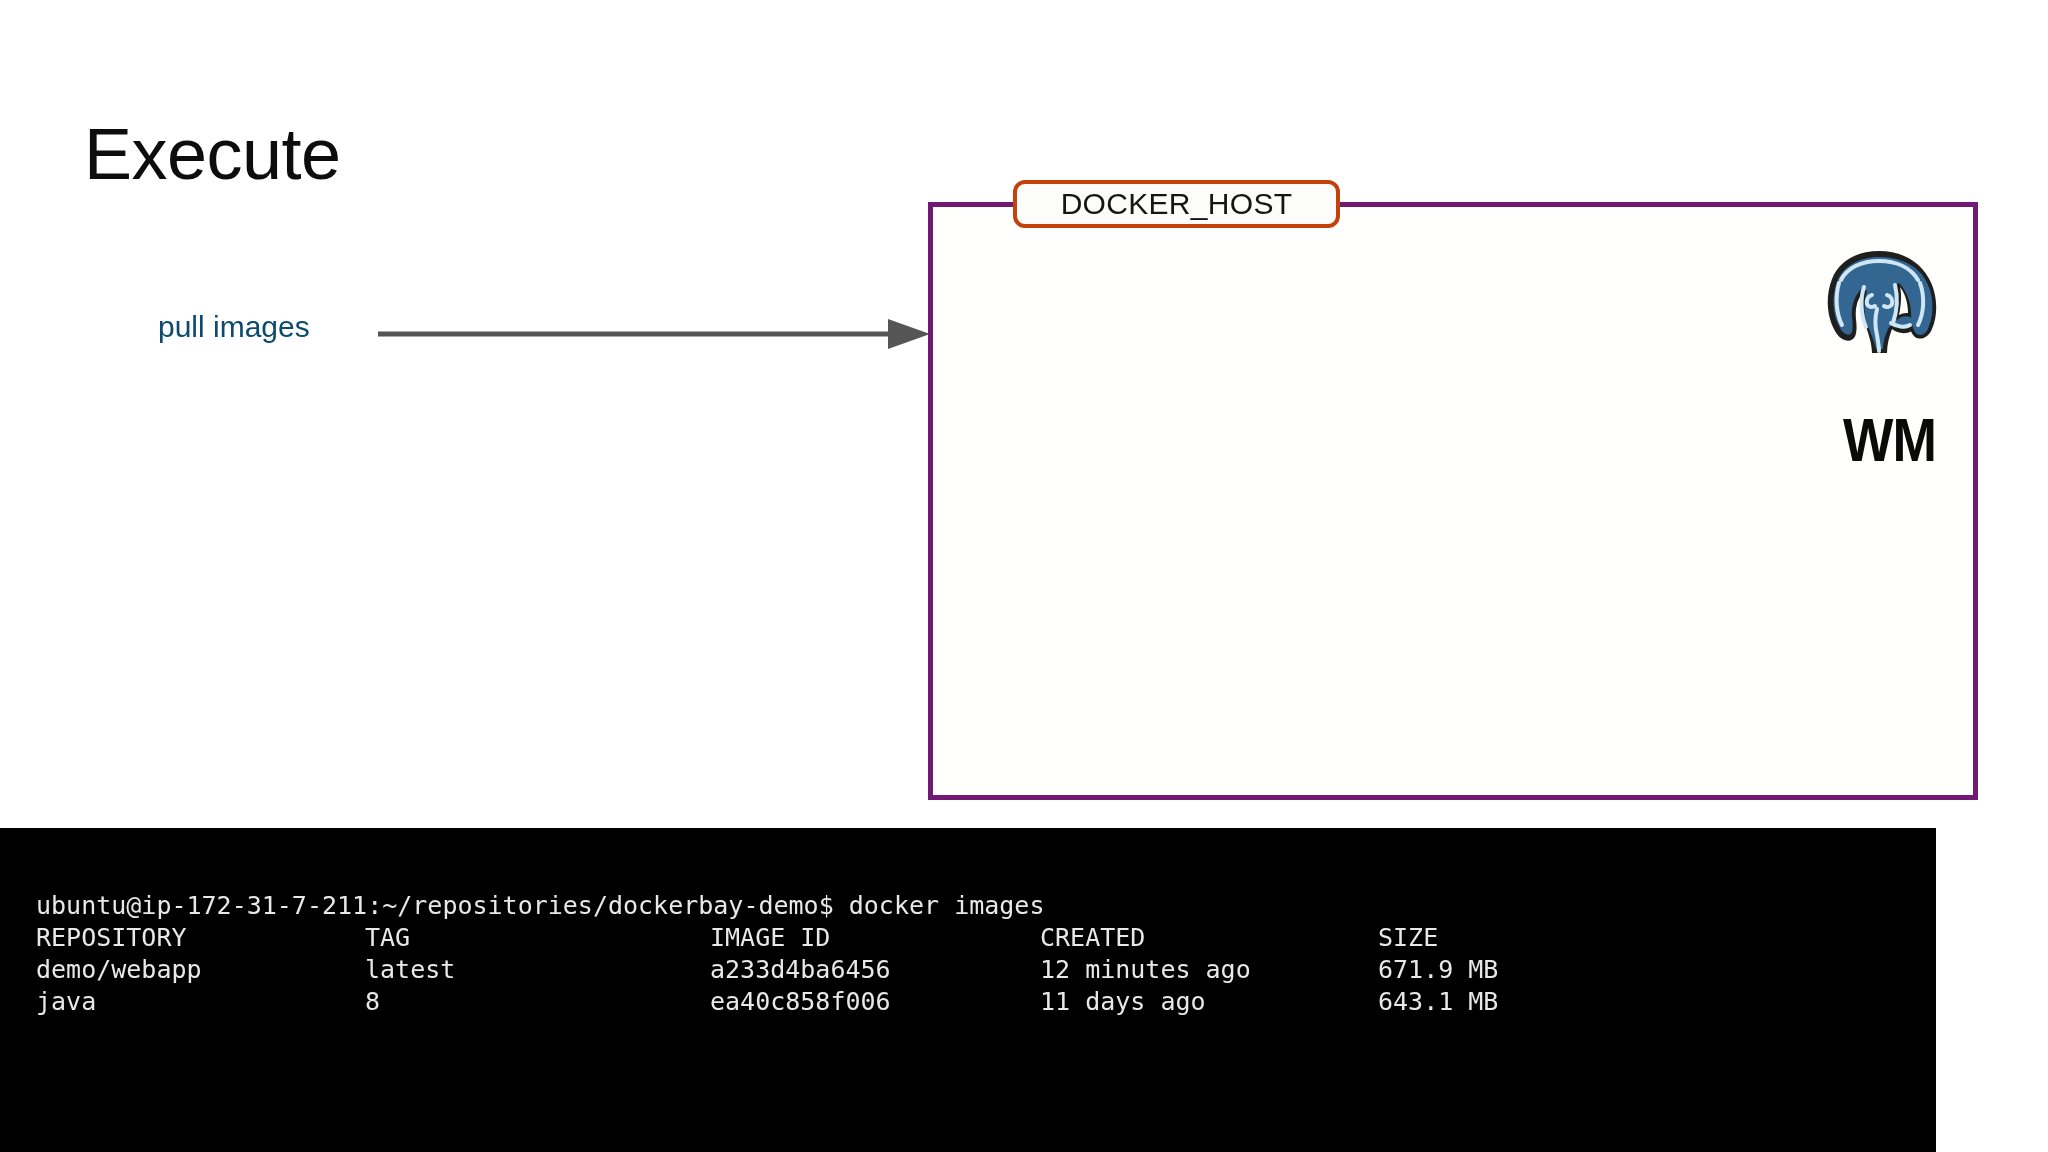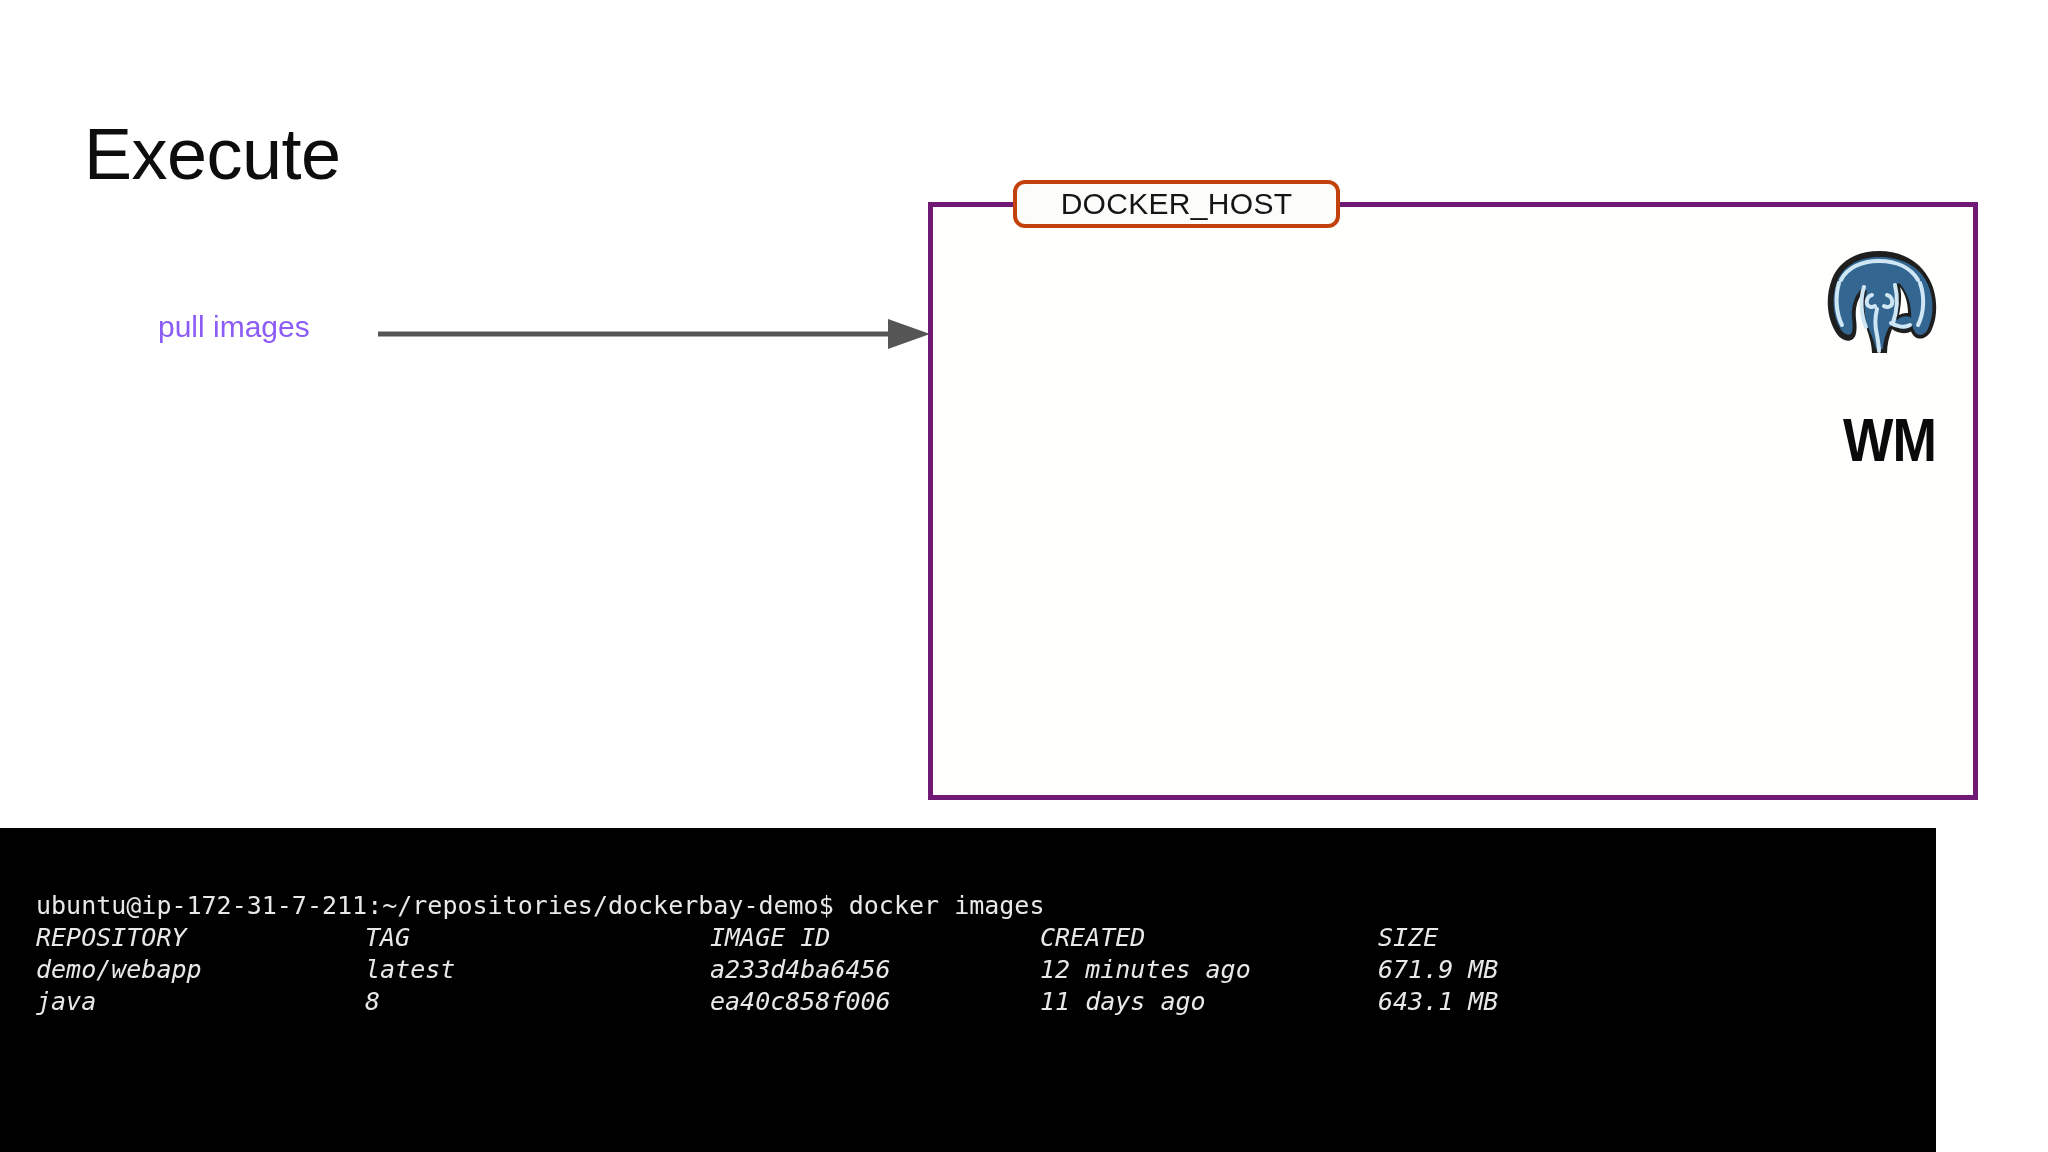--- a/index.html
+++ b/index.html
@@ -36,21 +36,21 @@
     line-height: 1;
     white-space: nowrap;
   }
 
   
   #pull-images-label {
     position: absolute;
     left: 158px;
     top: 312px;
     font-size: 30px;
-    color: #8b5cf6;
+    color: #0c4a6e;
     white-space: nowrap;
     line-height: 1;
   }
 
   #pull-arrow {
     position: absolute;
     left: 378px;
     top: 316px;
     width: 560px;
     height: 36px;
@@ -139,21 +139,20 @@
   #term-table {
     position: absolute;
     left: 0;
     top: 94px;
     width: 2048px;
   }
   .term-row {
     position: relative;
     height: 32px;
     white-space: pre;
-    font-style: italic;
   }
   .term-cell {
     position: absolute;
     top: 0;
     white-space: pre;
   }
   .col-repo { left: 36px; }
   .col-tag  { left: 365px; }
   .col-id   { left: 710px; }
   .col-crt  { left: 1040px; }

